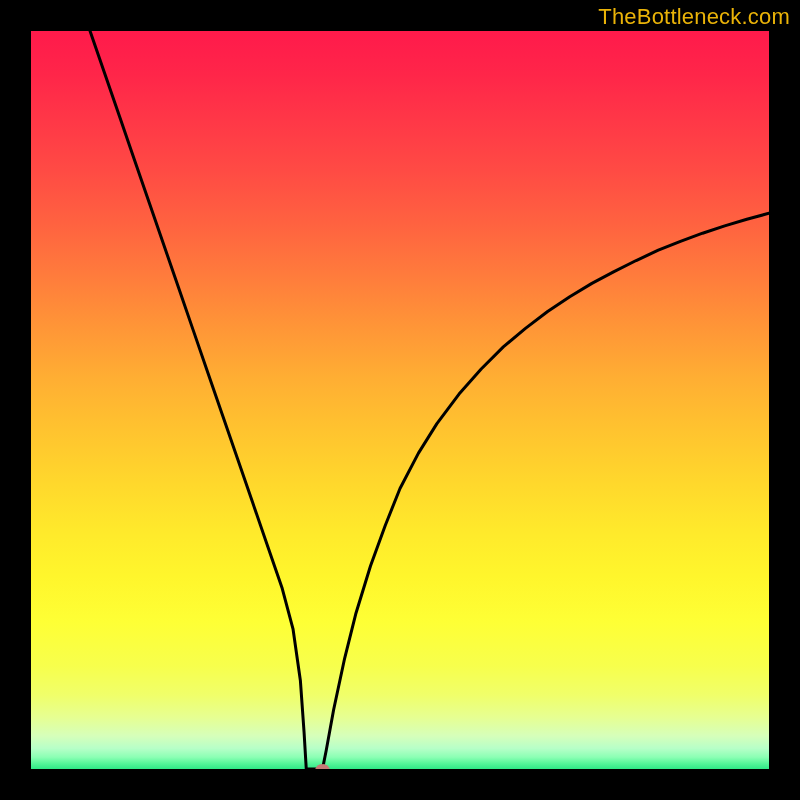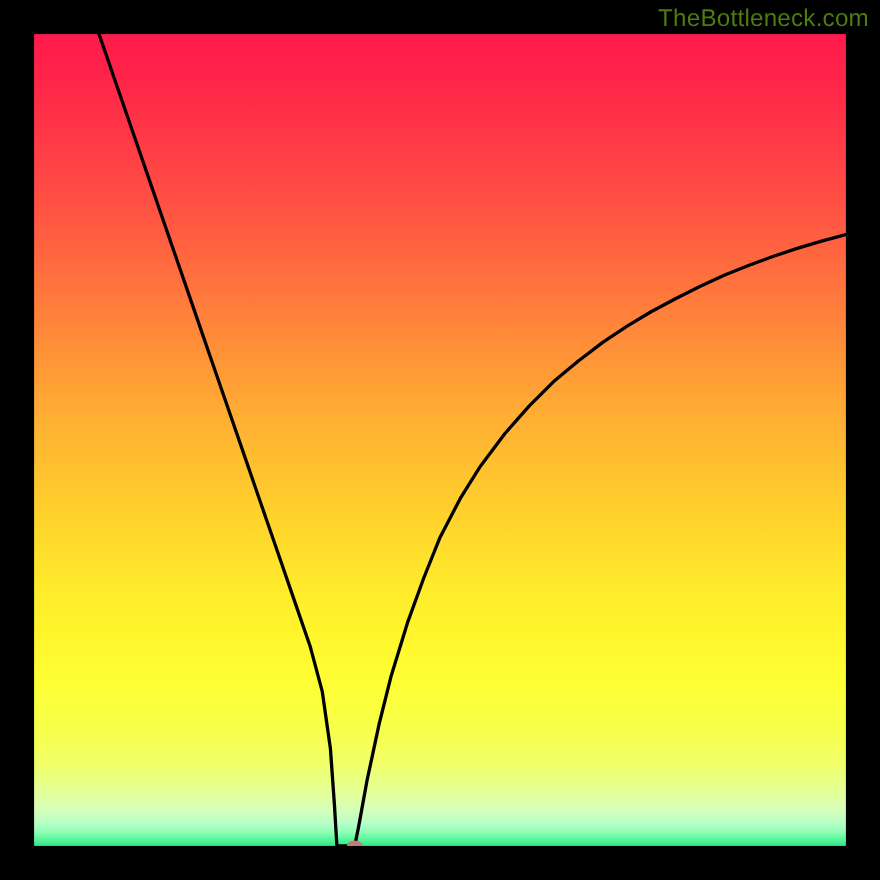--- a/index.html
+++ b/index.html
@@ -14,21 +14,21 @@
   .outer {
     width: 800px;
     height: 800px;
     background: #000;
     position: relative;
   }
   .watermark {
     position: absolute;
     top: 4px;
     right: 10px;
-    color: #4d7c0f;
+    color: #eab308;
     font-size: 22px;
     font-weight: 500;
     letter-spacing: 0.2px;
   }
   .plot {
     position: absolute;
     left: 31px;
     top: 31px;
     width: 738px;
     height: 738px;

